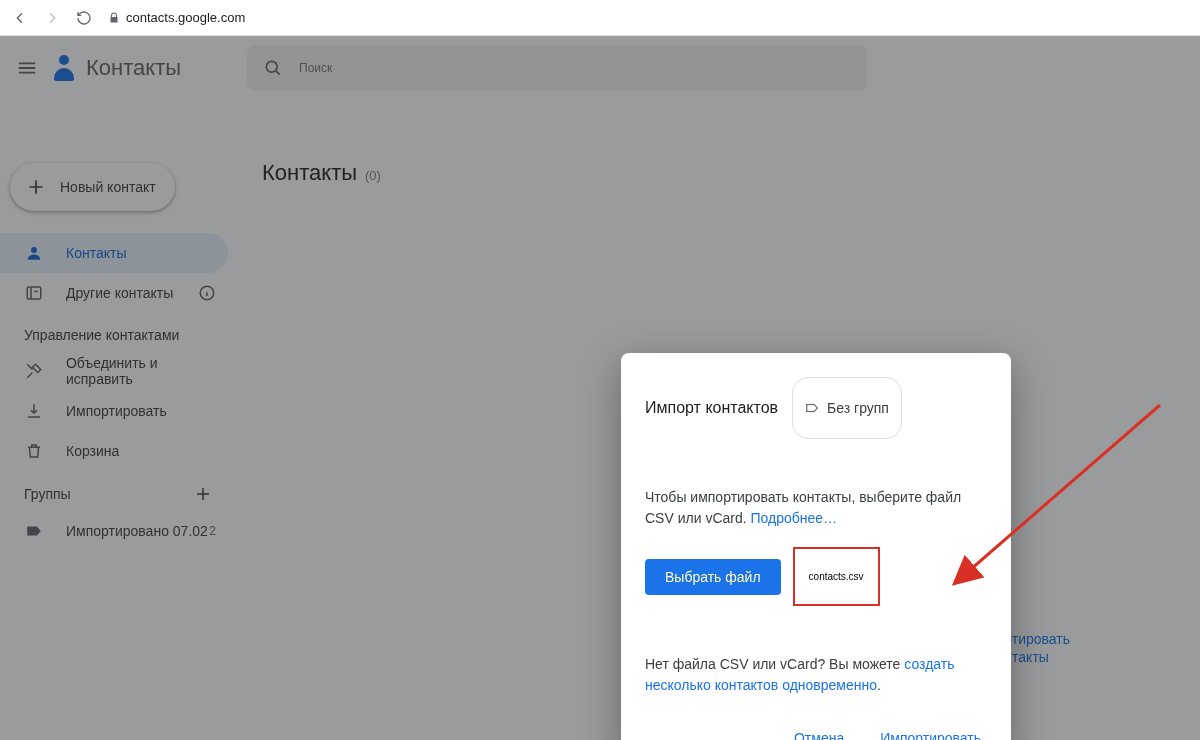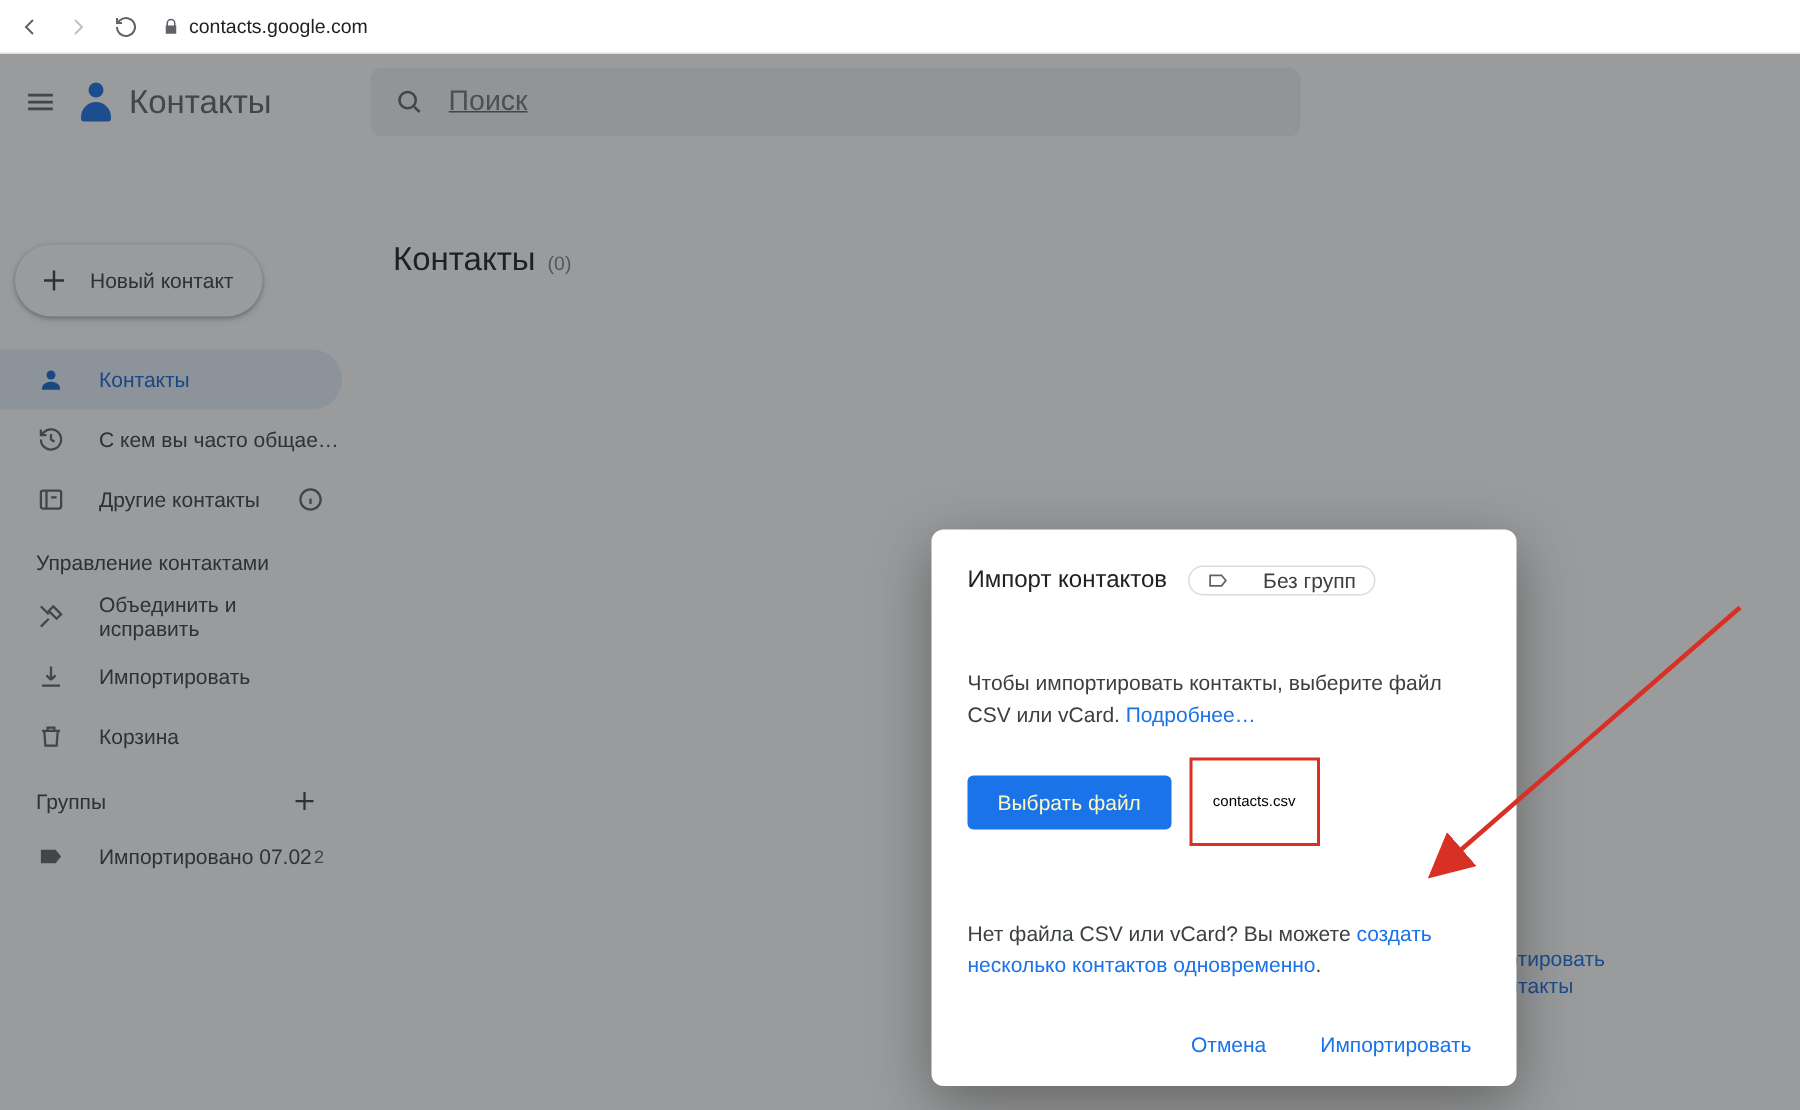--- a/index.html
+++ b/index.html
@@ -17,21 +17,21 @@
 
   
   .app-header { position: absolute; top: 0; left: 0; right: 0; height: 64px; display: flex; align-items: center; padding-left: 16px; }
   .hamburger { margin-right: 16px; color: #5f6368; }
   .logo { display: flex; align-items: center; gap: 12px; }
   .logo-icon { position: relative; width: 20px; height: 26px; }
   .logo-head { width: 10px; height: 10px; border-radius: 50%; background: #1a73e8; position: absolute; top: 0; left: 5px; }
   .logo-body { width: 20px; height: 13px; border-radius: 10px 10px 2px 2px; background: #1a73e8; position: absolute; bottom: 0; }
   .app-title { font-size: 22px; color: #5f6368; }
   .searchbar { margin-left: 66px; height: 46px; width: 620px; background: #f1f3f4; border-radius: 8px; display: flex; align-items: center; padding: 0 16px; gap: 16px; color: #5f6368; }
-  .searchbar input { border: none; background: transparent; outline: none; font-size: 19px; color: #5f6368; flex: 1; text-decoration: underline; }
+  .searchbar input { border: none; background: transparent; outline: none; font-size: 12px; color: #5f6368; flex: 1; }
 
   
   .sidebar { width: 240px; padding-top: 117px; padding-right: 12px; font-size: 14px; color: #3c4043; }
   .create-btn { margin: 10px 0 22px 10px; height: 48px; width: 165px; border: none; background: #fff; border-radius: 24px; box-shadow: 0 1px 3px rgba(0,0,0,.3), 0 2px 6px rgba(0,0,0,.12); display: flex; align-items: center; gap: 14px; padding-left: 16px; font-size: 14px; color: #3c4043; cursor: pointer; }
   .nav-item { height: 40px; display: flex; align-items: center; gap: 22px; padding-left: 24px; border-radius: 0 20px 20px 0; cursor: pointer; position: relative; }
   .nav-item.active { background: #e8f0fe; color: #1967d2; font-weight: 500; }
   .nav-item.active .nav-ico { color: #1967d2; }
   .nav-ico { width: 20px; display: flex; justify-content: center; color: #5f6368; }
   .nav-trail { position: absolute; right: 12px; color: #5f6368; }
   .nav-section { padding: 14px 0 8px 24px; font-weight: 500; color: #3c4043; font-size: 14px; display: flex; align-items: center; justify-content: space-between; padding-right: 16px; }
@@ -49,21 +49,21 @@
   .hint .hicon { width: 24px; height: 24px; border-radius: 4px; display: flex; align-items: center; justify-content: center; color: #1a73e8; }
   .hint .hlabel { display: flex; flex-direction: column; line-height: 1.3; text-align: center; }
 
   
   .scrim { position: absolute; inset: 0; background: rgba(32,33,36,.45); }
 
   
   .dialog { position: absolute; width: 390px; left: 621px; top: 317px; background: #fff; border-radius: 8px; padding: 24px 24px 12px; box-shadow: 0 12px 40px rgba(0,0,0,.35); font-size: 14px; color: #3c4043; z-index: 10; }
   .dlg-head { display: flex; align-items: center; gap: 14px; margin-bottom: 22px; }
   .dlg-title { font-size: 16px; color: #202124; }
-  .chip { border: 1px solid #dadce0; border-radius: 16px; padding: 1px 12px; display: flex; align-items: center; gap: 23px; font-size: 14px; color: #3c4043; cursor: pointer; }
+  .chip { border: 1px solid #dadce0; border-radius: 16px; padding: 22px 12px; display: flex; align-items: center; gap: 8px; font-size: 14px; color: #3c4043; cursor: pointer; }
   .dlg-row { margin-bottom: 18px; line-height: 1.5; margin-top: 48px; }
   a.link { color: #1a73e8; text-decoration: none; cursor: pointer; }
   .file-row { display: flex; align-items: center; gap: 12px; margin-bottom: 24px; }
   .file-btn { background: #1a73e8; color: #fef9c3; border: none; padding: 10px 20px; border-radius: 4px; font-size: 14px; font-weight: 500; cursor: pointer; }
   .filename { border: 2px solid #d93025; padding: 22px 14px; font-size: 10px; color: #000000; }
   .dlg-actions { display: flex; justify-content: flex-end; gap: 24px; padding-top: 8px; }
   .txt-btn { background: none; border: none; color: #1a73e8; font-size: 14px; font-weight: 500; padding: 8px 6px; cursor: pointer; }
 
   
   .arrow { position: absolute; left: 940px; top: 395px; z-index: 20; pointer-events: none; }
@@ -137,30 +137,20 @@
     </button>
 
     <div class="nav-item active">
       <span class="nav-ico">
         <svg width="18" height="18" viewBox="0 0 24 24" fill="currentColor">
             <circle cx="12" cy="8" r="4"></circle>
             <path d="M4 20c0-4 4-6 8-6s8 2 8 6v1H4v-1z"></path>
           </svg>
       </span>
       <span>Контакты</span>
-    </div>
-    <div class="nav-item">
-      <span class="nav-ico">
-        <svg width="18" height="18" viewBox="0 0 24 24" fill="none" stroke="currentColor" stroke-width="2">
-            <path d="M3 12a9 9 0 1 0 2.5-6.3L3 8"></path>
-            <path d="M3 3v5h5"></path>
-            <path d="M12 7v5l3 2"></path>
-          </svg>
-      </span>
-      <span>С кем вы часто общае…</span>
     </div>
     <div class="nav-item">
       <span class="nav-ico">
         <svg width="18" height="18" viewBox="0 0 24 24" fill="none" stroke="currentColor" stroke-width="2">
             <rect x="3" y="4" width="18" height="16" rx="2"></rect>
             <path d="M8 4v16M12 10h5"></path>
           </svg>
       </span>
       <span>Другие контакты</span>
       <span class="nav-trail">

